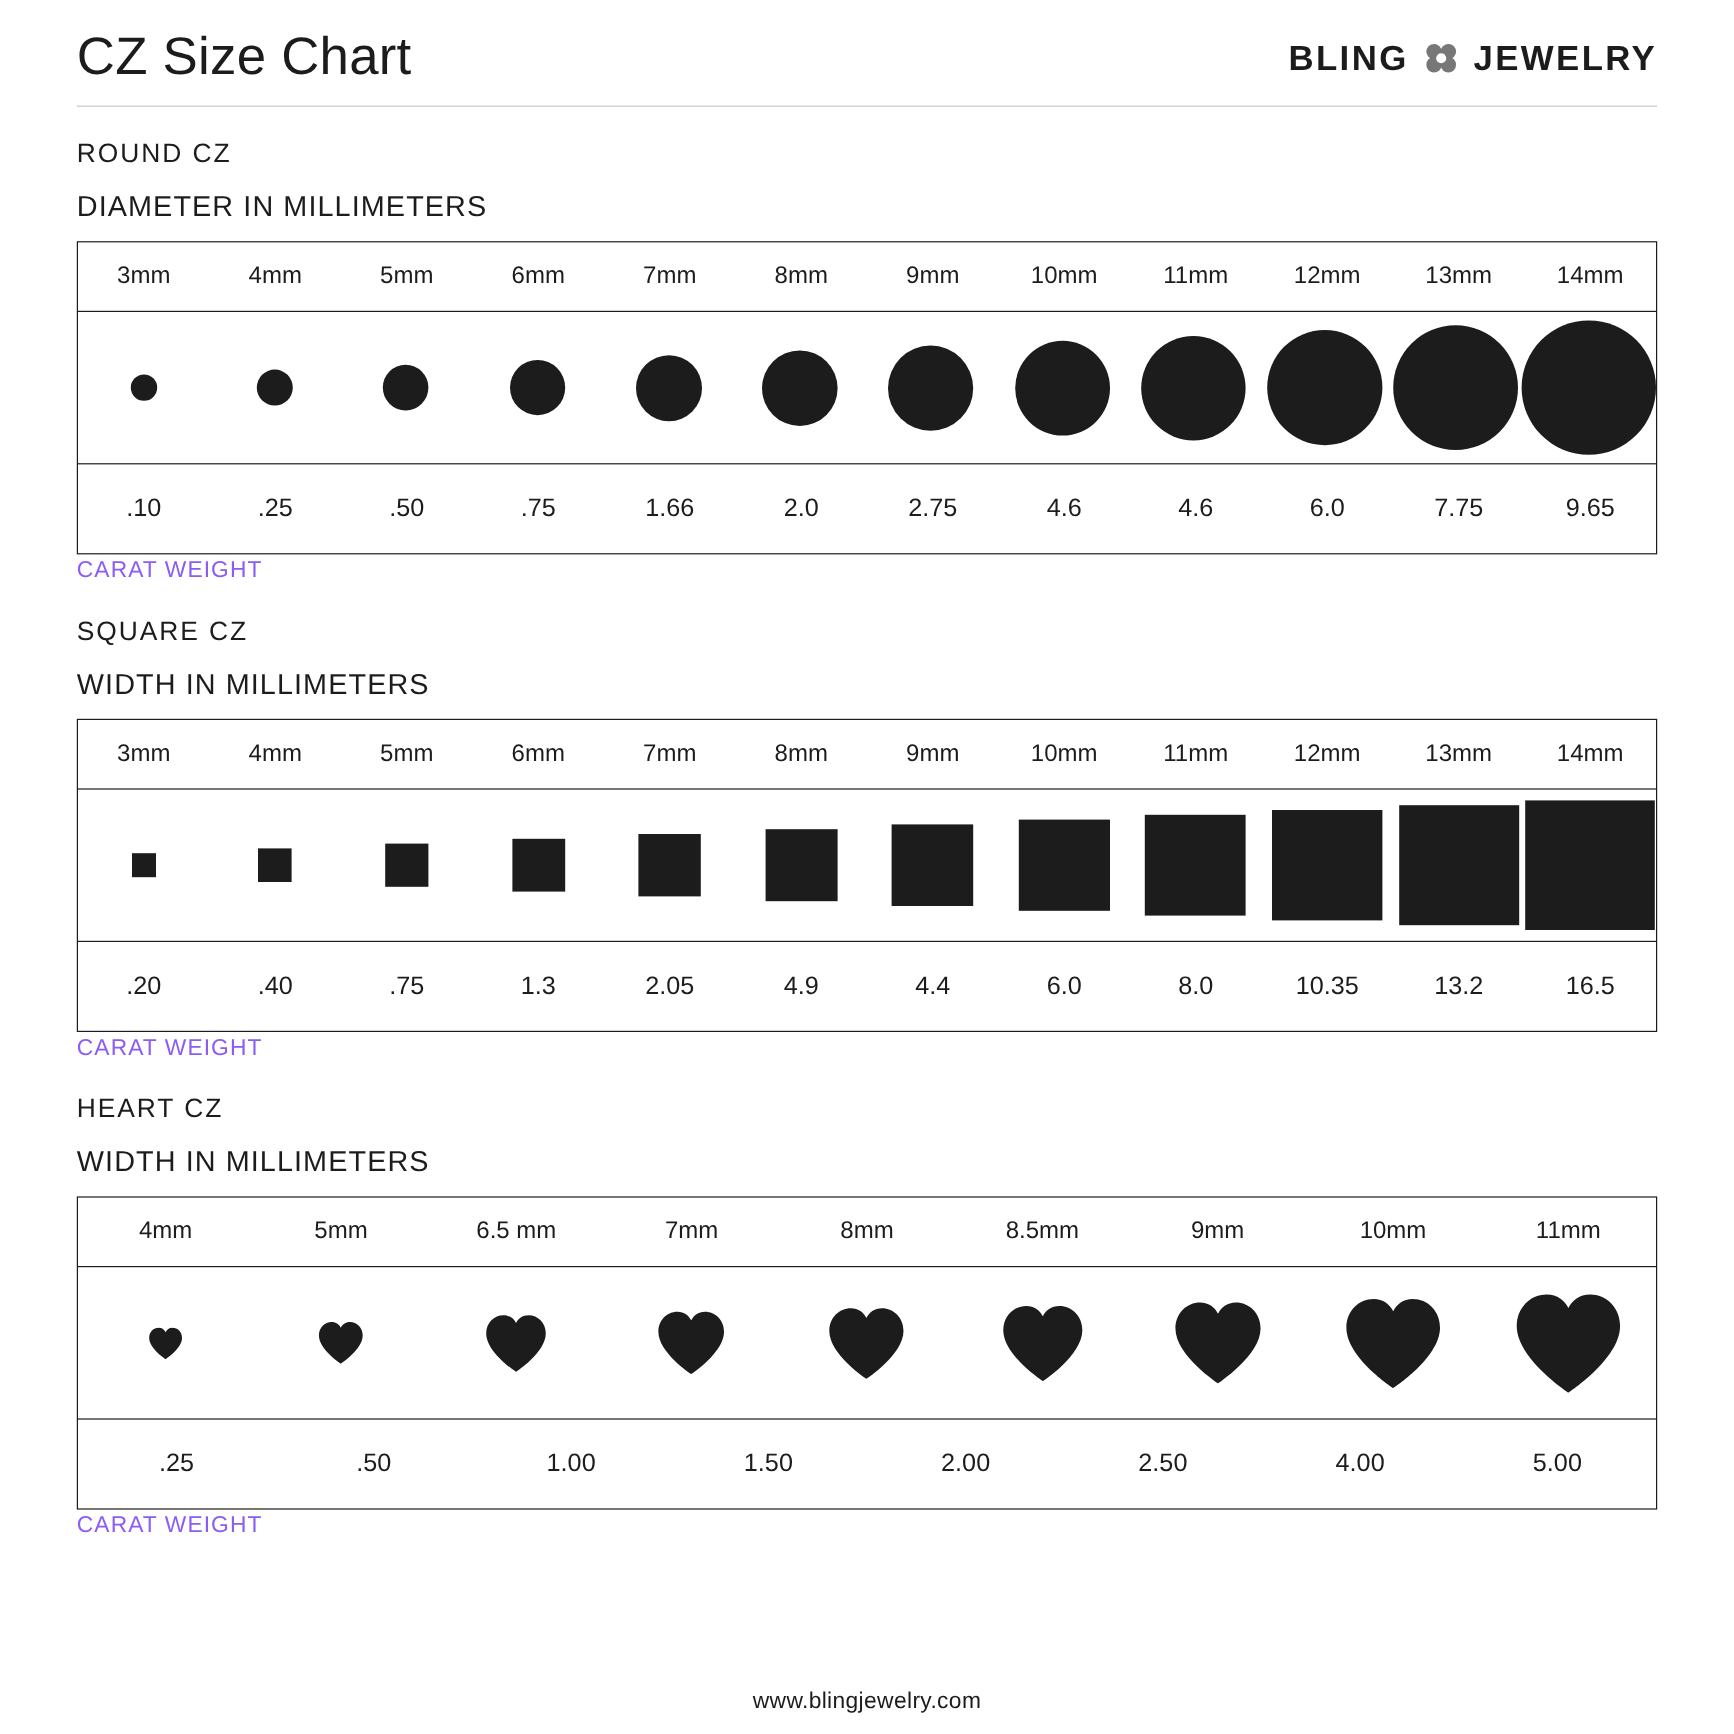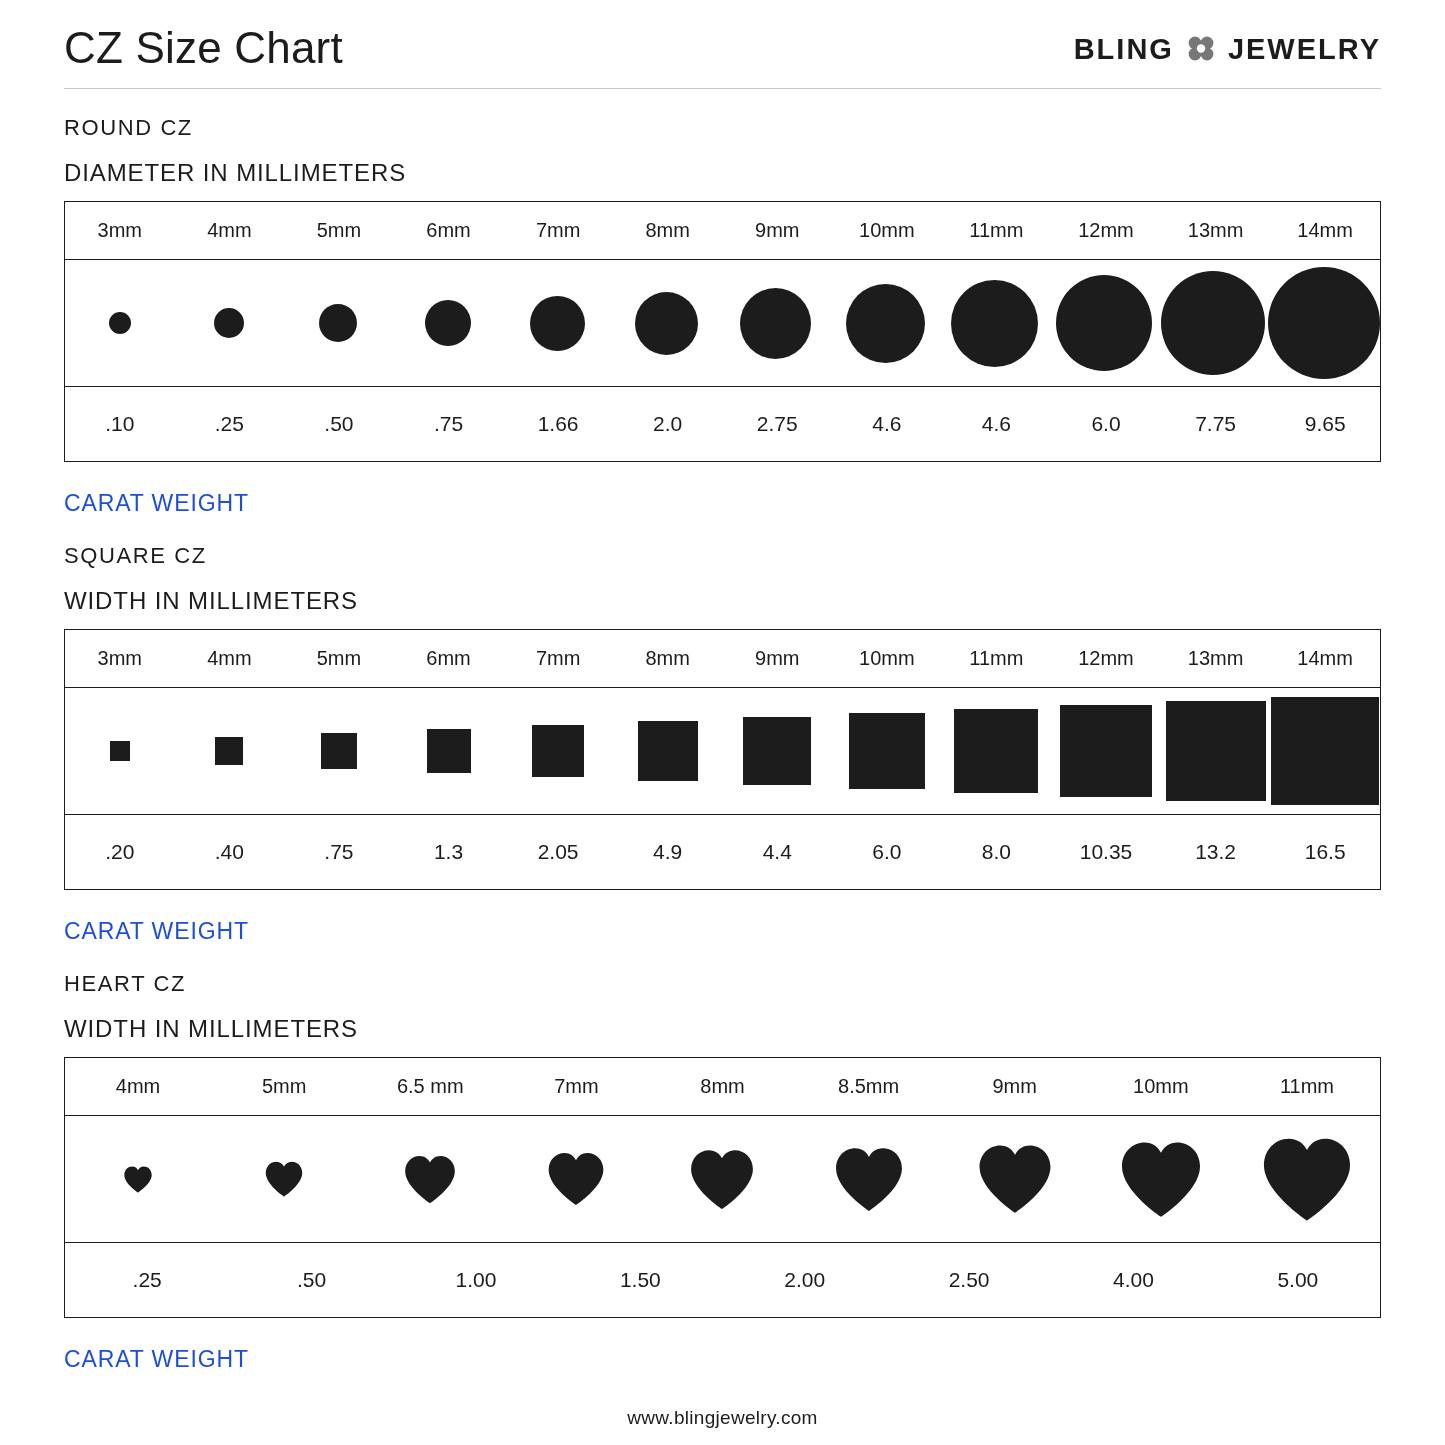--- a/index.html
+++ b/index.html
@@ -58,24 +58,24 @@
     color: #1c1c1c;
     margin-bottom: 18px;
   }
   .axis-label {
     font-size: 24px;
     letter-spacing: 0.9px;
     color: #1c1c1c;
     margin-bottom: 14px;
   }
   .footer-label {
-    font-size: 23px;
+    font-size: 19px;
     letter-spacing: 0.9px;
-    color: #1d4ed8;
-    margin-top: 28px;
+    color: #8b5cf6;
+    margin-top: 3px;
   }
   .table {
     border: 1px solid #1c1c1c;
     width: 100%;
   }
   .row { display: flex; width: 100%; }
   .row-sizes { border-bottom: 1px solid #1c1c1c; }
   .row-shapes { border-bottom: 1px solid #1c1c1c; }
   .cell {
     flex: 1 1 0;

